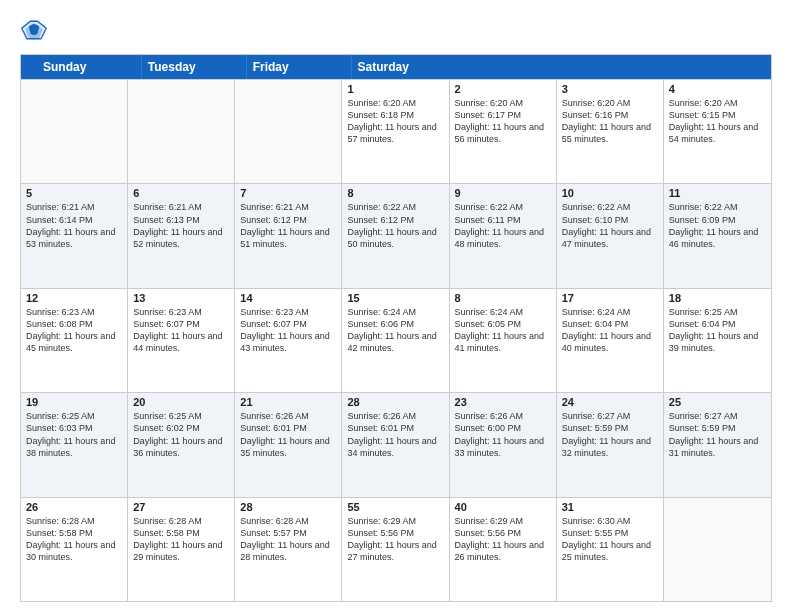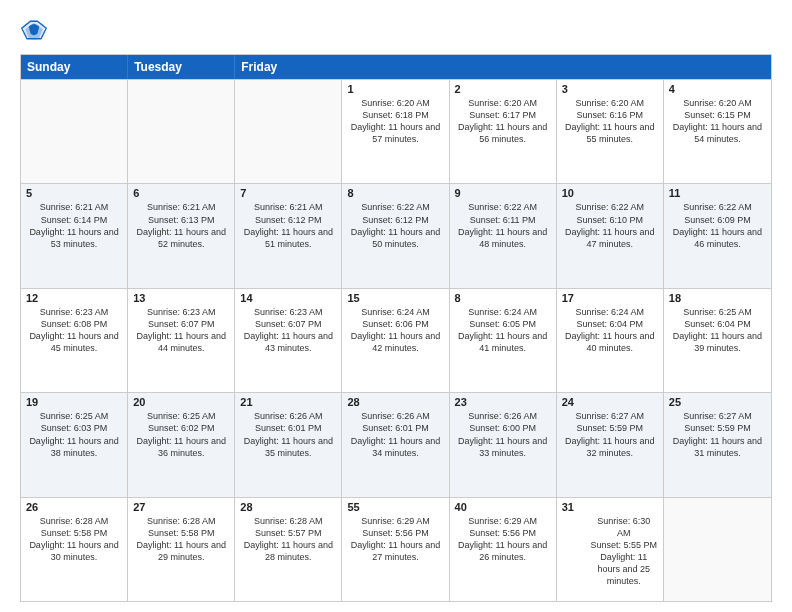--- a/index.html
+++ b/index.html
@@ -55,20 +55,21 @@
     .calendar {
       flex: 1;
       display: flex;
       flex-direction: column;
       border: 1px solid #ccc;
     }
     .cal-header-row {
       display: grid;
       grid-template-columns: repeat(7, 1fr);
       background: #1565c0;
+      padding-left: 16px;
     }
     .cal-header-cell {
       color: #fff;
       font-size: 12px;
       font-weight: bold;
       padding: 5px 6px;
       border-right: 1px solid #2979d0;
     }
     .cal-header-cell:last-child { border-right: none; }
     .cal-body {
@@ -97,21 +98,20 @@
     .day-num {
       font-size: 11px;
       font-weight: bold;
       color: #222;
       margin-bottom: 2px;
     }
     .day-info {
       font-size: 9px;
       color: #333;
       line-height: 1.35;
-      text-align: center;
     }
   </style>
 </head>
 <body>
 
 <div class="page">
   <div class="header">
     <div class="logo">
       <svg class="logo-icon" viewBox="0 0 32 32">
         <polygon points="16,4 28,10 28,22 16,28 4,22 4,10" fill="#1565c0" opacity="0.15"></polygon>
@@ -128,20 +128,21 @@
       <div class="month-title"></div>
       <div class="location"></div>
     </div>
   </div>
 
   <div class="calendar">
     <div class="cal-header-row">
     <div class="cal-header-cell">Sunday</div>
         <div class="cal-header-cell">Tuesday</div>
         <div class="cal-header-cell">Friday</div>
+        <div class="cal-header-cell">Saturday</div>
       </div>
     <div class="cal-body">
     <div class="cal-row">
           <div class="cal-cell empty"></div>
           <div class="cal-cell empty"></div>
           <div class="cal-cell empty"></div>
           <div class="cal-cell">
             <div class="day-num">1</div>
             <div class="day-info" style="white-space: pre-line;">Sunrise: 6:20 AM
 Sunset: 6:18 PM
@@ -324,21 +325,21 @@
 Daylight: 11 hours and 27 minutes.</div>
           </div>
           <div class="cal-cell">
             <div class="day-num">40</div>
             <div class="day-info" style="white-space: pre-line;">Sunrise: 6:29 AM
 Sunset: 5:56 PM
 Daylight: 11 hours and 26 minutes.</div>
           </div>
           <div class="cal-cell">
             <div class="day-num">31</div>
-            <div class="day-info" style="white-space: pre-line; margin-left: 28px;">Sunrise: 6:30 AM
+            <div class="day-info" style="white-space: pre-line;">Sunrise: 6:30 AM
 Sunset: 5:55 PM
 Daylight: 11 hours and 25 minutes.</div>
           </div>
           <div class="cal-cell empty"></div>
         </div>
       </div>
   </div>
 </div>
 
 </body></html>

